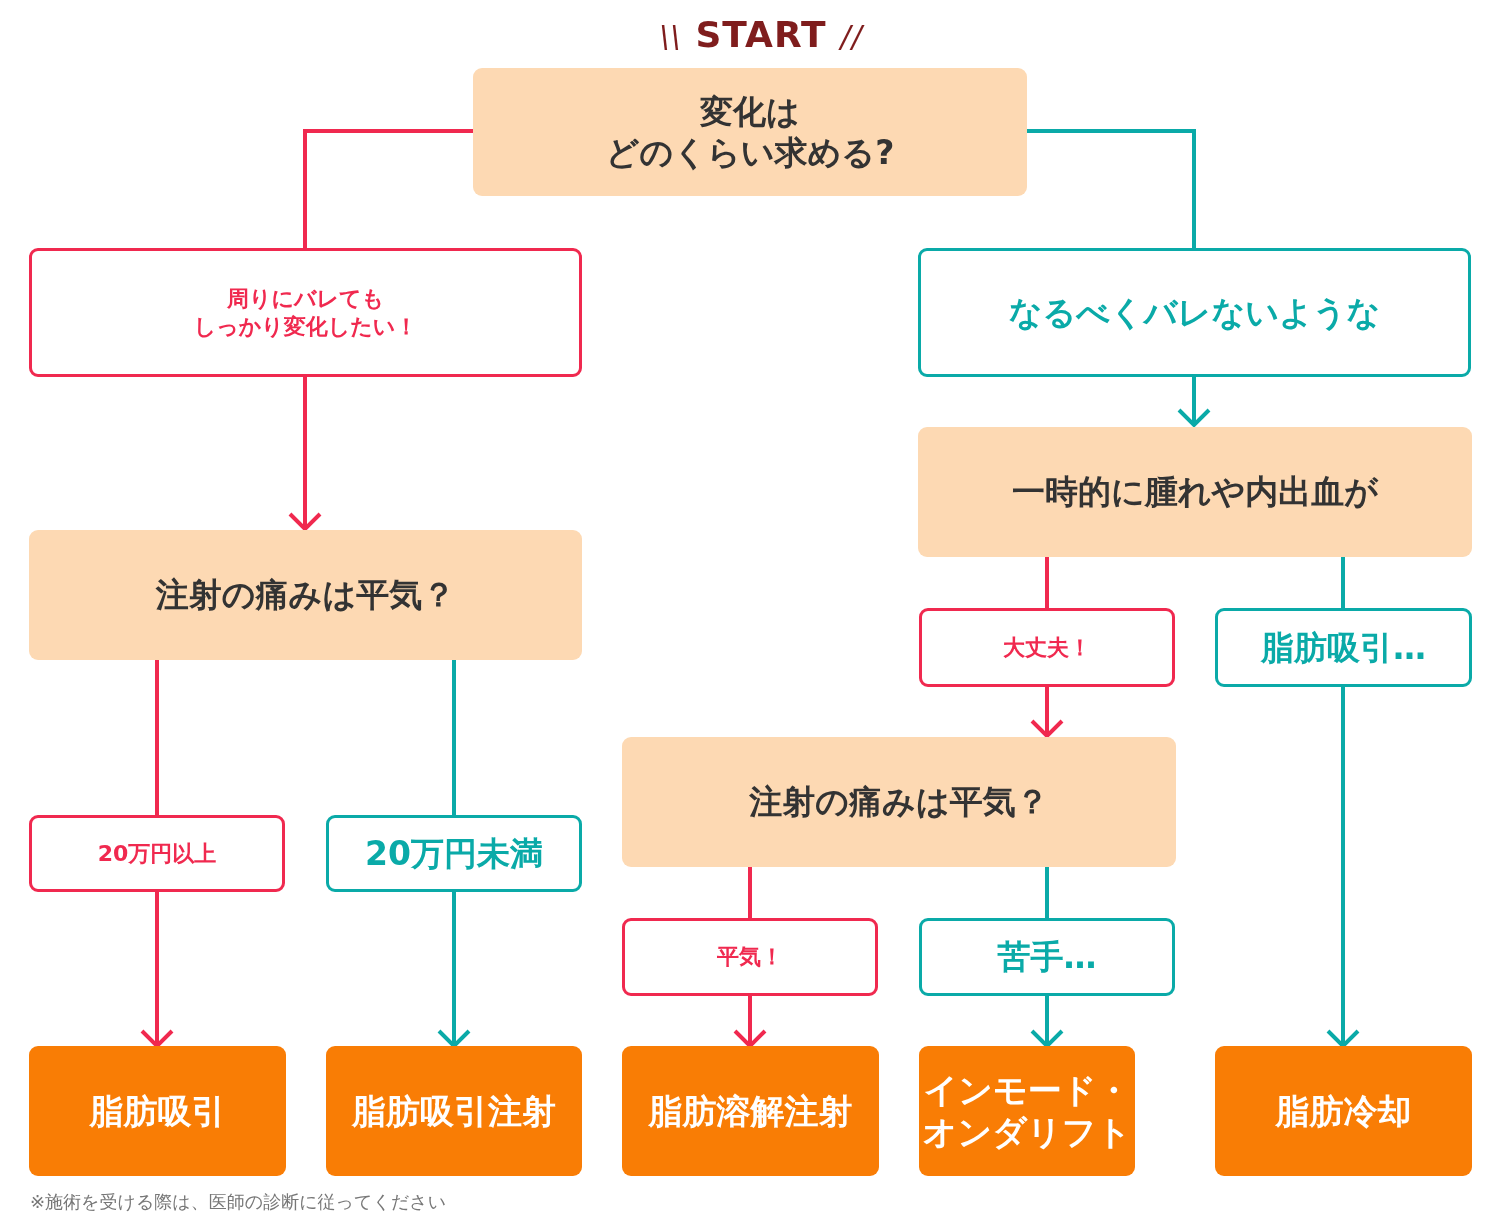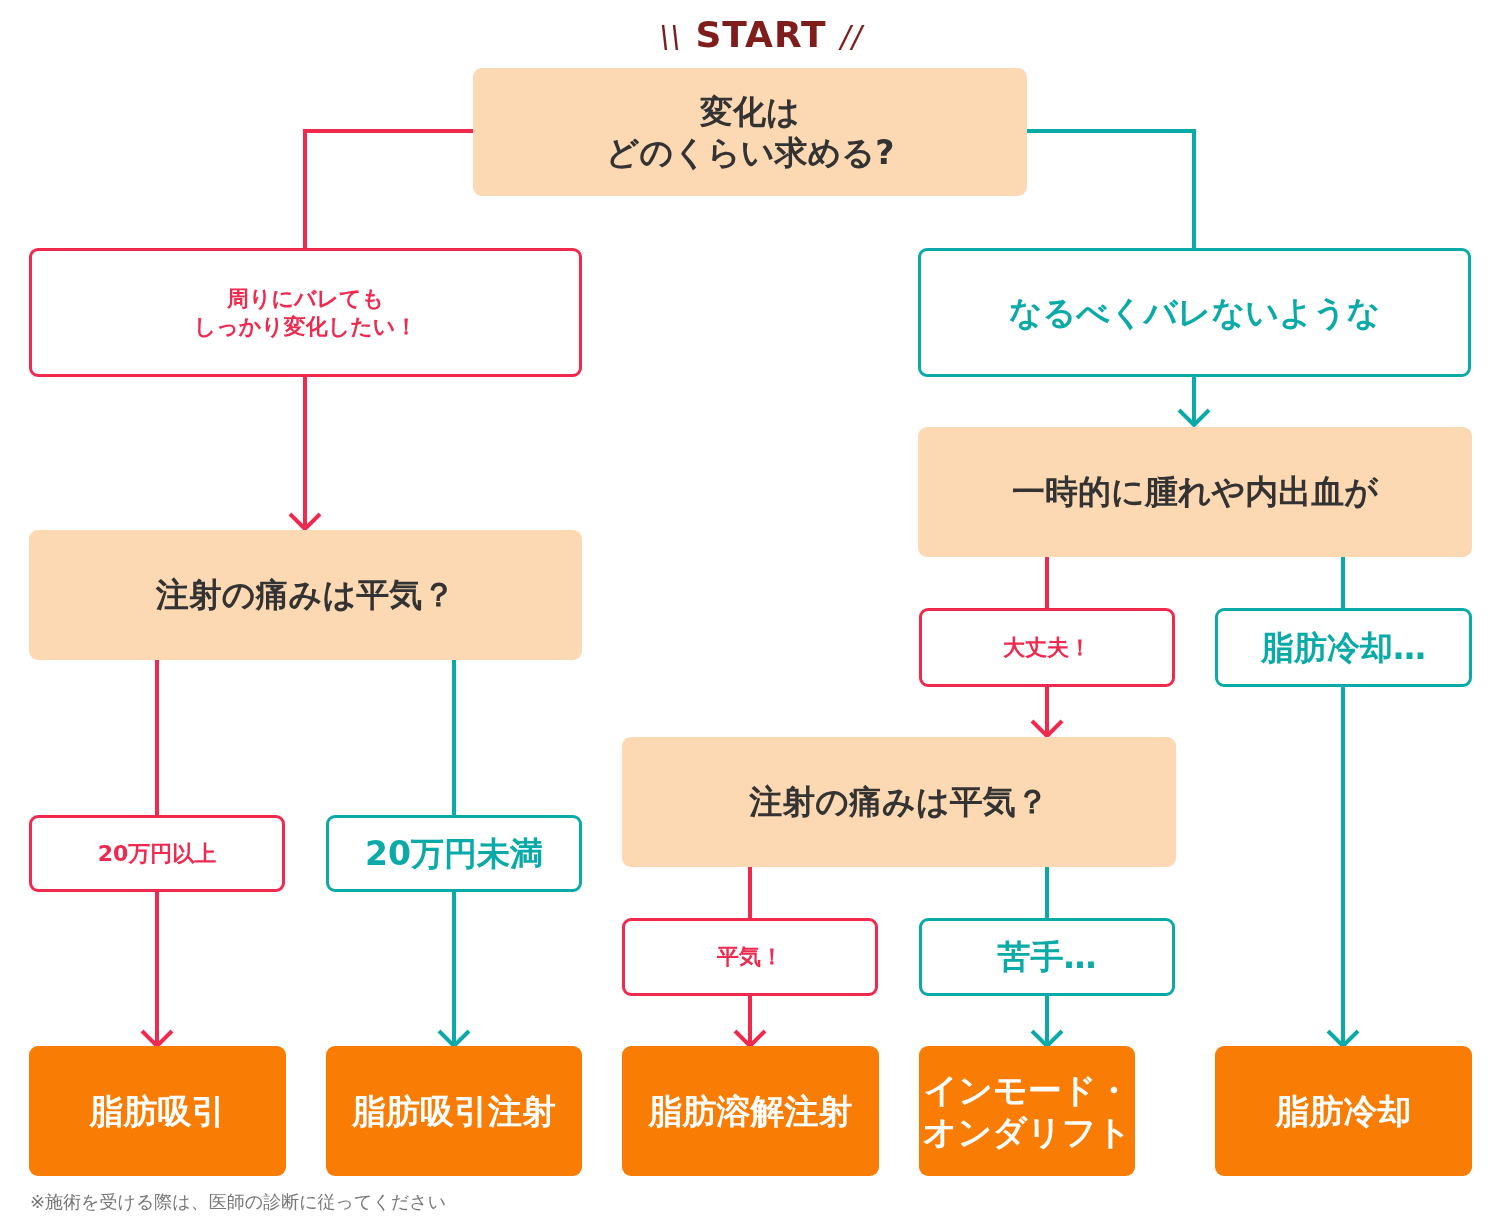--- a/index.html
+++ b/index.html
@@ -90,21 +90,21 @@
 
 <div class="box teal" style="left:326px; top:815px; width:256px; height:77px;">
   <span class="line">20万円未満</span>
 </div>
 
 <div class="box pink" style="left:919px; top:608px; width:256px; height:79px;">
   <span class="line">大丈夫！</span>
 </div>
 
 <div class="box teal" style="left:1215px; top:608px; width:257px; height:79px;">
-  <span class="line">脂肪冷却…</span>
+  <span class="line">脂肪吸引…</span>
 </div>
 
 <div class="box question" style="left:622px; top:737px; width:554px; height:130px;">
   <span class="line">注射の痛みは平気？</span>
 </div>
 
 <div class="box pink" style="left:622px; top:918px; width:256px; height:78px;">
   <span class="line">平気！</span>
 </div>
 

